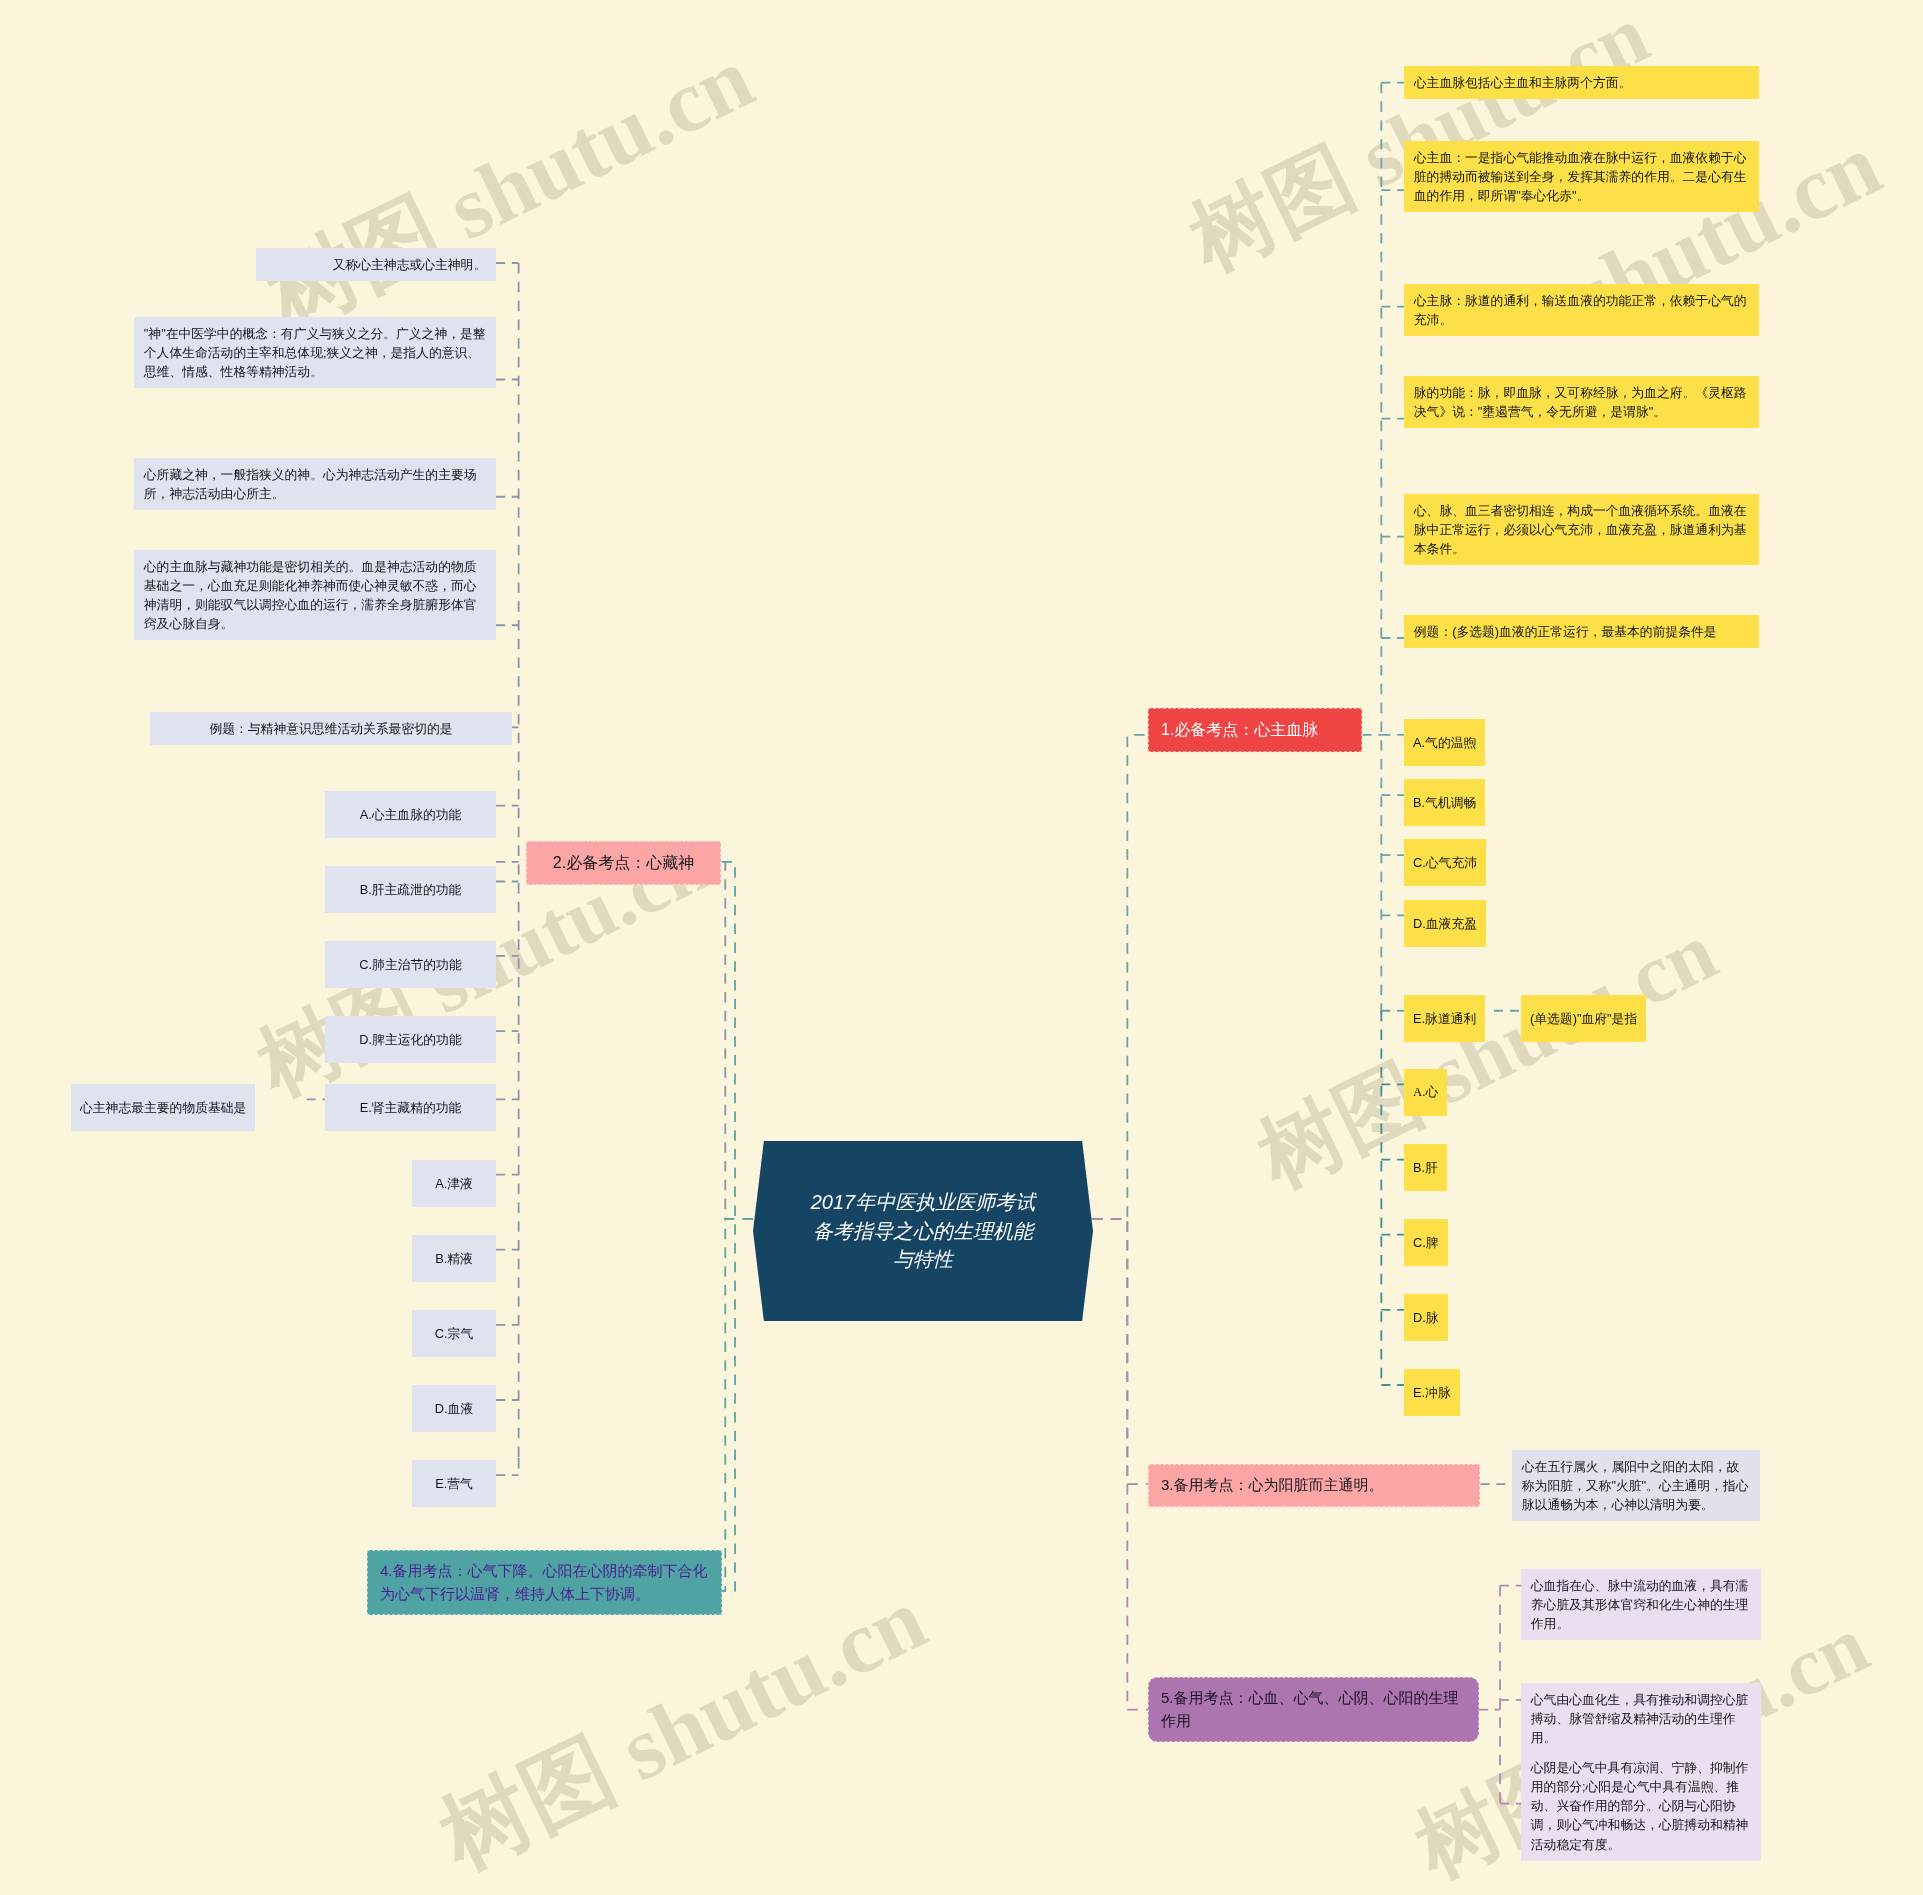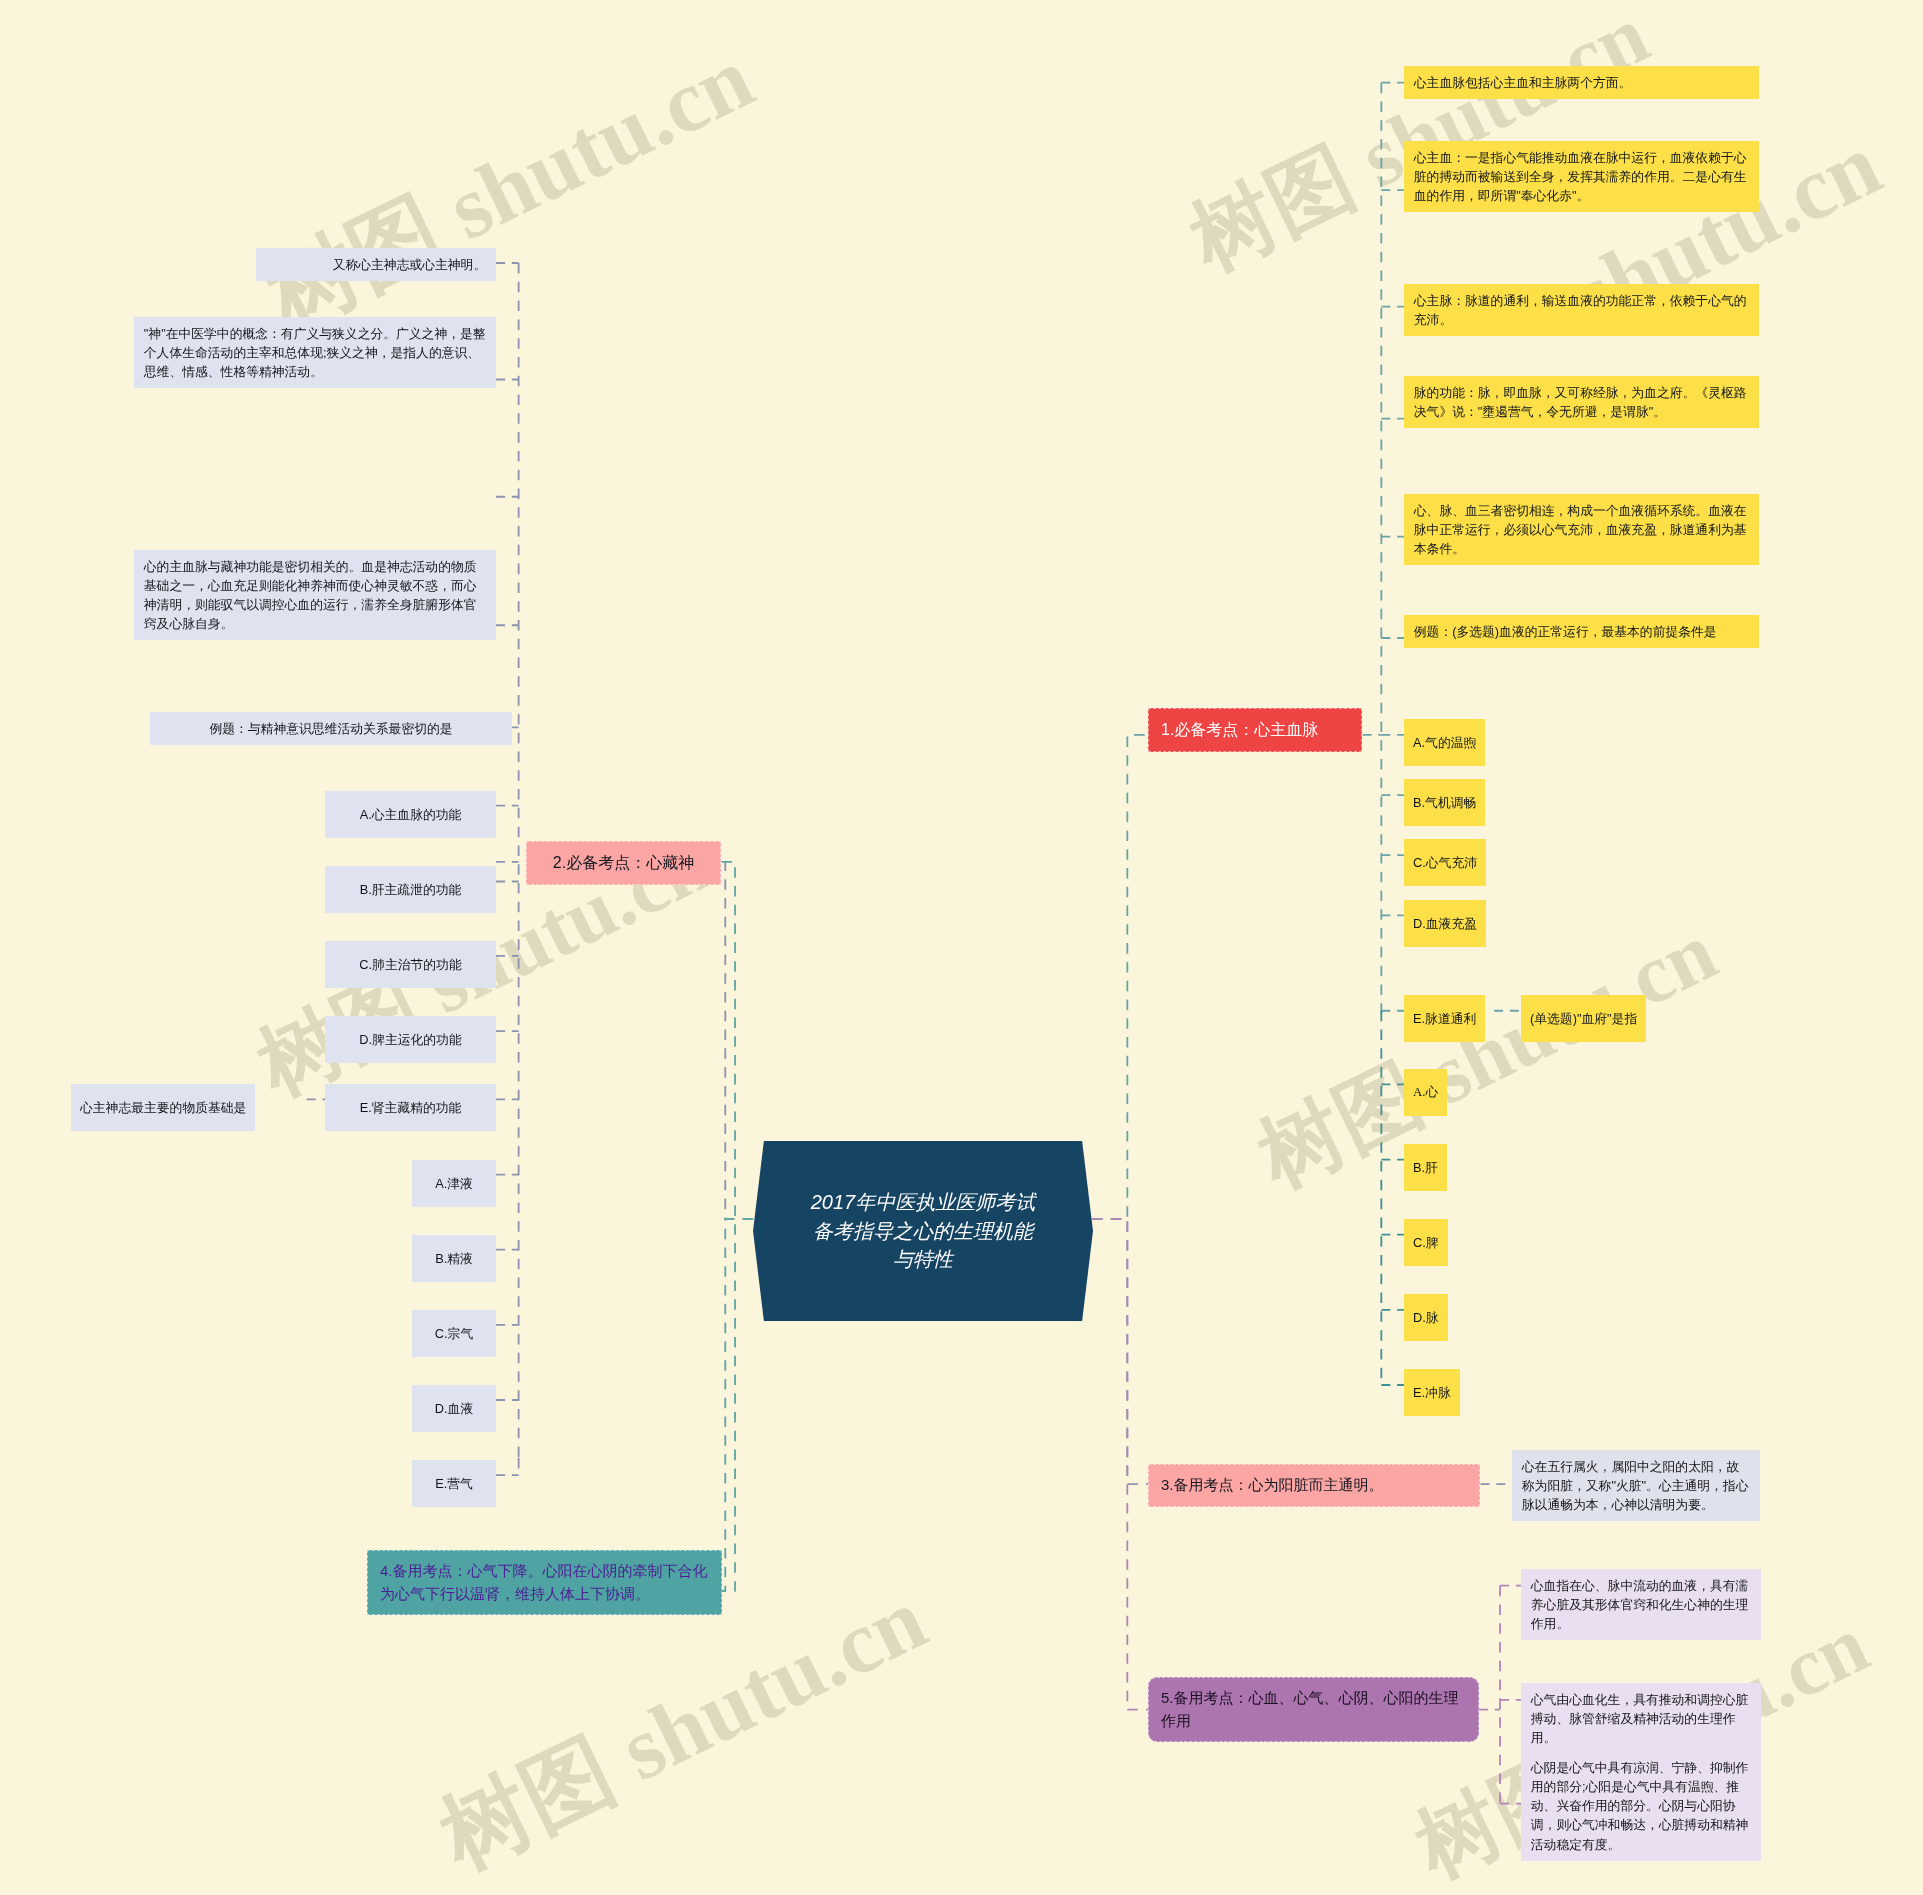--- a/index.html
+++ b/index.html
@@ -166,20 +166,21 @@
   <div class="node leaf blue opt" style="left:1404px;top:1069px;font-family:Liberation Serif, serif;">A.心</div>
   <div class="node leaf blue opt" style="left:1404px;top:1144px;">B.肝</div>
   <div class="node leaf blue opt" style="left:1404px;top:1219px;">C.脾</div>
   <div class="node leaf blue opt" style="left:1404px;top:1294px;">D.脉</div>
   <div class="node leaf blue opt" style="left:1404px;top:1369px;">E.冲脉</div>
 
   <div class="node branch slate" style="left:526px;top:841px;width:195px;text-align:center;">2.必备考点：心藏神</div>
 
   <div class="node leaf" style="left:256px;top:248px;width:240px;text-align:right;">又称心主神志或心主神明。</div>
   <div class="node leaf" style="left:134px;top:317px;width:362px;">"神"在中医学中的概念：有广义与狭义之分。广义之神，是整个人体生命活动的主宰和总体现;狭义之神，是指人的意识、思维、情感、性格等精神活动。</div>
+  <div class="node leaf" style="left:134px;top:458px;width:362px;">心所藏之神，一般指狭义的神。心为神志活动产生的主要场所，神志活动由心所主。</div>
   <div class="node leaf" style="left:134px;top:550px;width:362px;">心的主血脉与藏神功能是密切相关的。血是神志活动的物质基础之一，心血充足则能化神养神而使心神灵敏不惑，而心神清明，则能驭气以调控心血的运行，濡养全身脏腑形体官窍及心脉自身。</div>
   <div class="node leaf" style="left:150px;top:712px;width:362px;text-align:center;">例题：与精神意识思维活动关系最密切的是</div>
 
   <div class="node leaf opt" style="left:325px;top:791px;width:171px;text-align:center;">A.心主血脉的功能</div>
   <div class="node leaf opt" style="left:325px;top:866px;width:171px;text-align:center;">B.肝主疏泄的功能</div>
   <div class="node leaf opt" style="left:325px;top:941px;width:171px;text-align:center;">C.肺主治节的功能</div>
   <div class="node leaf opt" style="left:325px;top:1016px;width:171px;text-align:center;">D.脾主运化的功能</div>
   <div class="node leaf opt" style="left:325px;top:1084px;width:171px;text-align:center;">E.肾主藏精的功能</div>
 
   <div class="node leaf opt" style="left:71px;top:1084px;">心主神志最主要的物质基础是</div>

